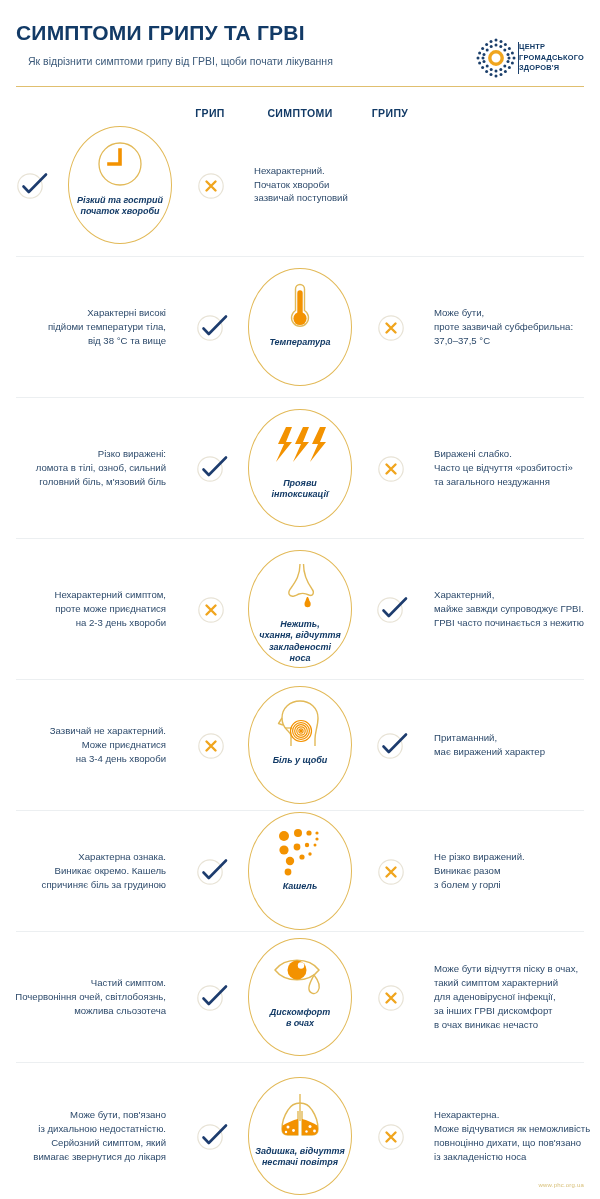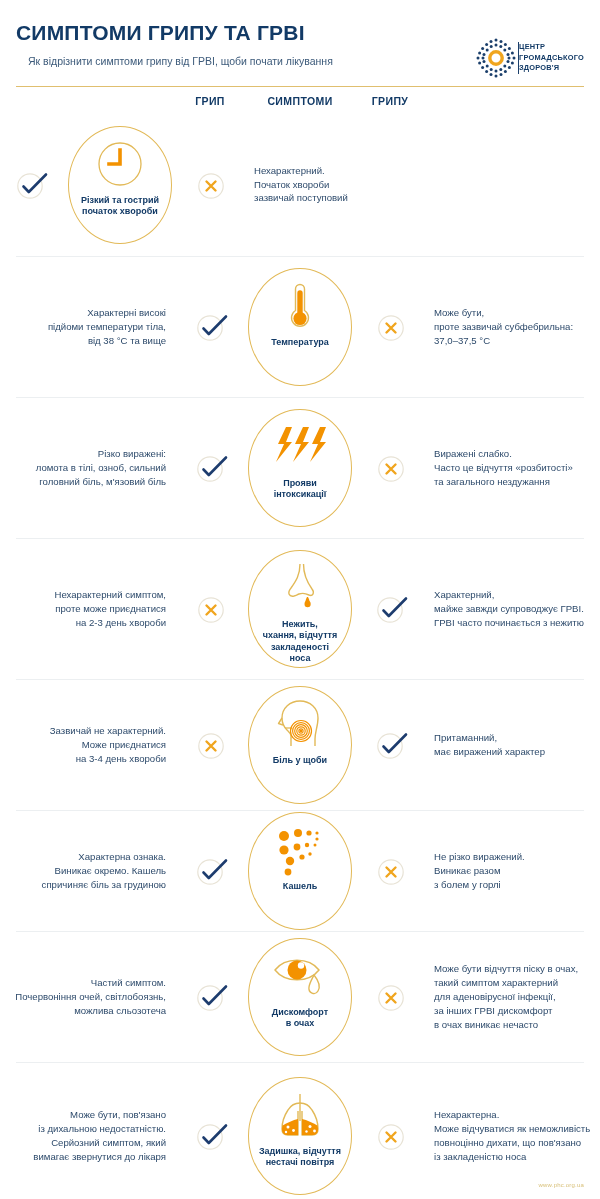--- a/index.html
+++ b/index.html
@@ -38,21 +38,21 @@
   .rule-top{
     height:1px;background:#e0bf6f;margin:6px 16px 0 16px;
   }
   .row-sep{height:1px;background:#eceff1;margin:0 16px;}
 
   
   .col-heads{
     position:relative;height:26px;
   }
   .col-head{
-    position:absolute;top:8px;
+    position:absolute;top:20px;
     font-size:10.5px;font-weight:bold;color:#123a66;letter-spacing:0.4px;
     text-align:center;
   }
   .ch-flu{left:178px;width:64px;}
   .ch-sym{left:252px;width:96px;}
   .ch-ari{left:358px;width:64px;}
 
   
   .rows{}
   .row{
@@ -82,21 +82,21 @@
     width:104px;height:118px;position:relative;
     display:flex;flex-direction:column;align-items:center;justify-content:flex-start;
   }
   .bubble-ring{
     position:absolute;left:0;top:0;width:104px;height:118px;
     border:1.2px solid #e3b košt;
   }
   .bubble-ring{border:1.2px solid #e2b957;border-radius:50%;box-sizing:border-box;}
   .bubble-inner{
     position:relative;z-index:2;width:100%;height:100%;
-    display:flex;flex-direction:column;align-items:center;
+    display:flex;flex-direction:column;align-items:center;font-style:italic;
   }
   .bubble-art{
     height:56px;display:flex;align-items:center;justify-content:center;
     margin-top:10px;
   }
   .bubble-label{
     font-size:9px;font-weight:bold;color:#123a66;text-align:center;
     line-height:1.25;margin-top:3px;padding:0 6px;box-sizing:border-box;
   }
 

